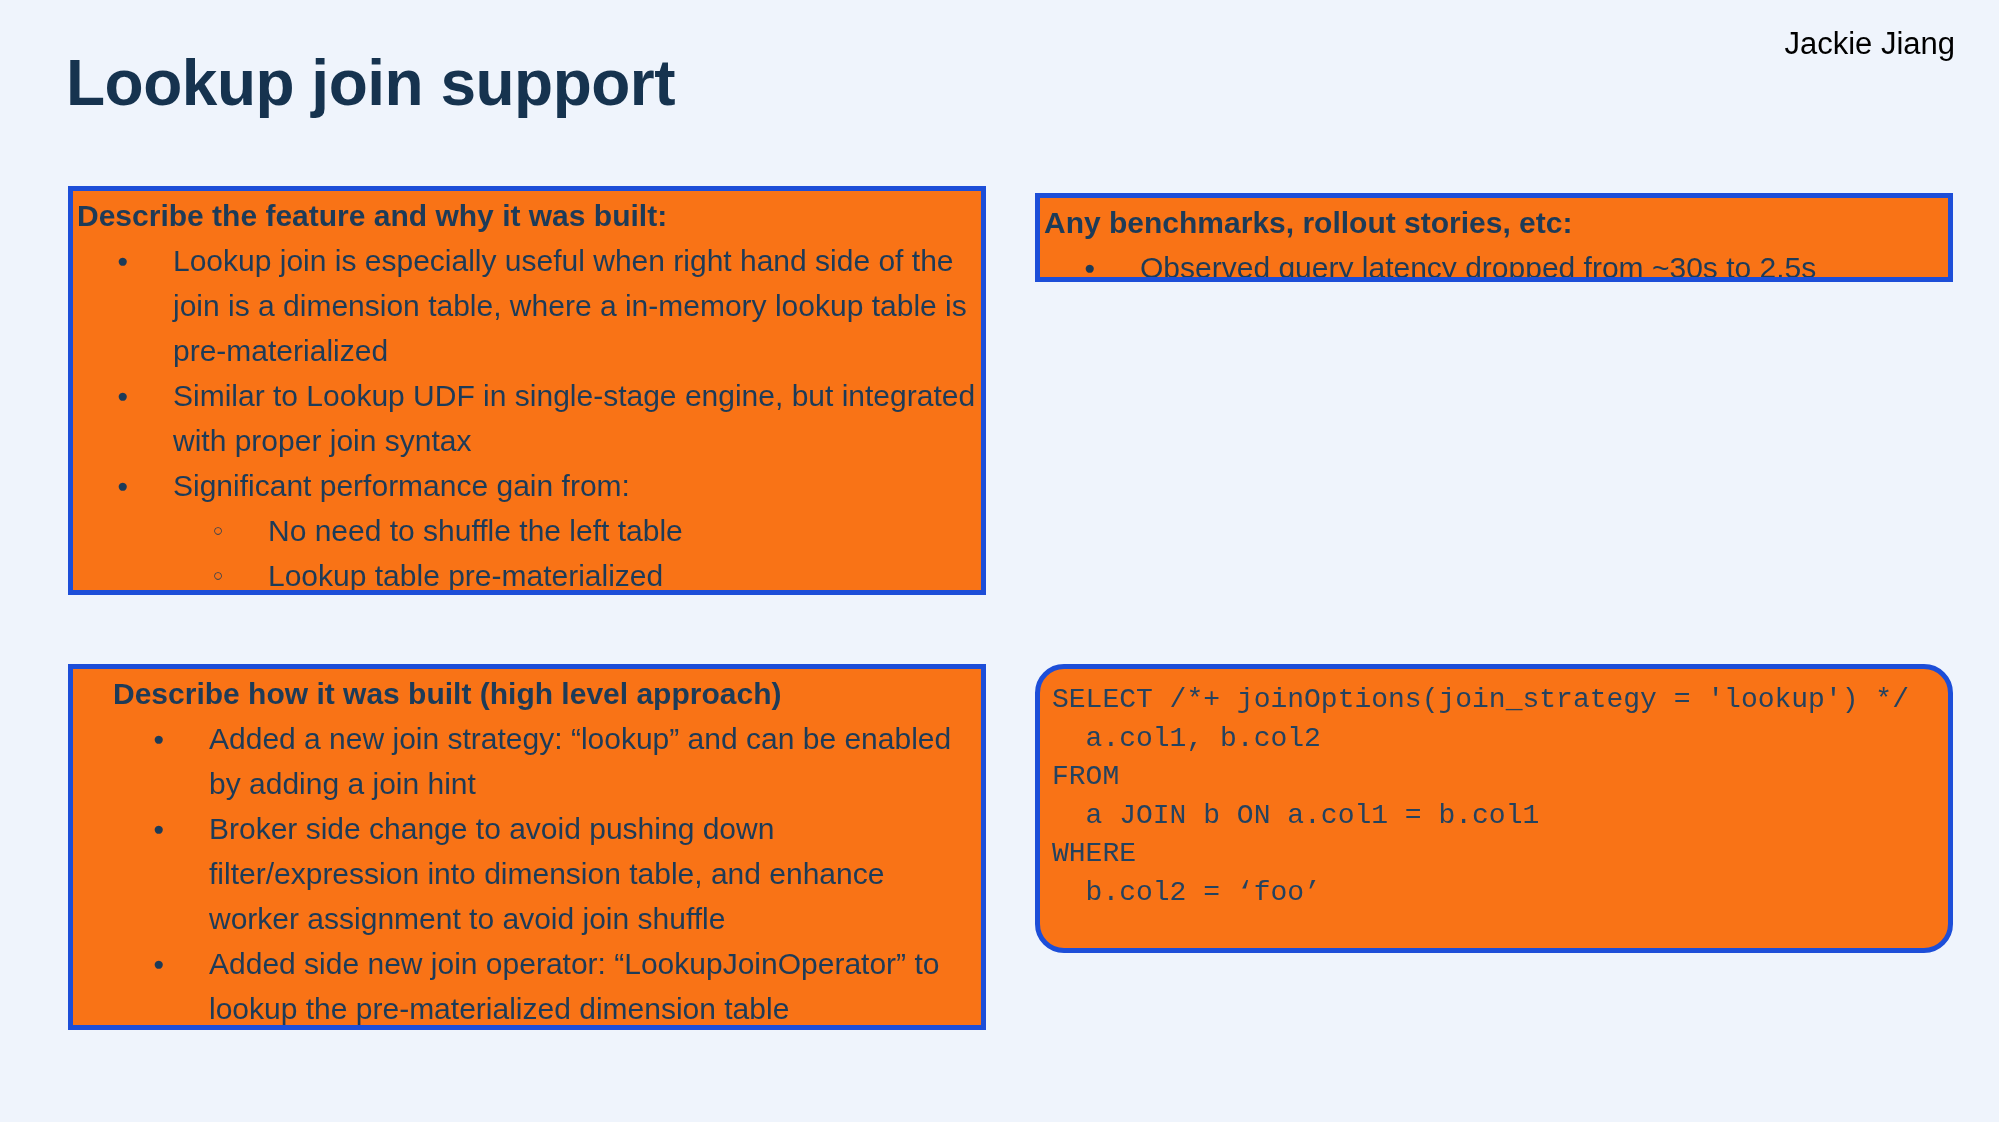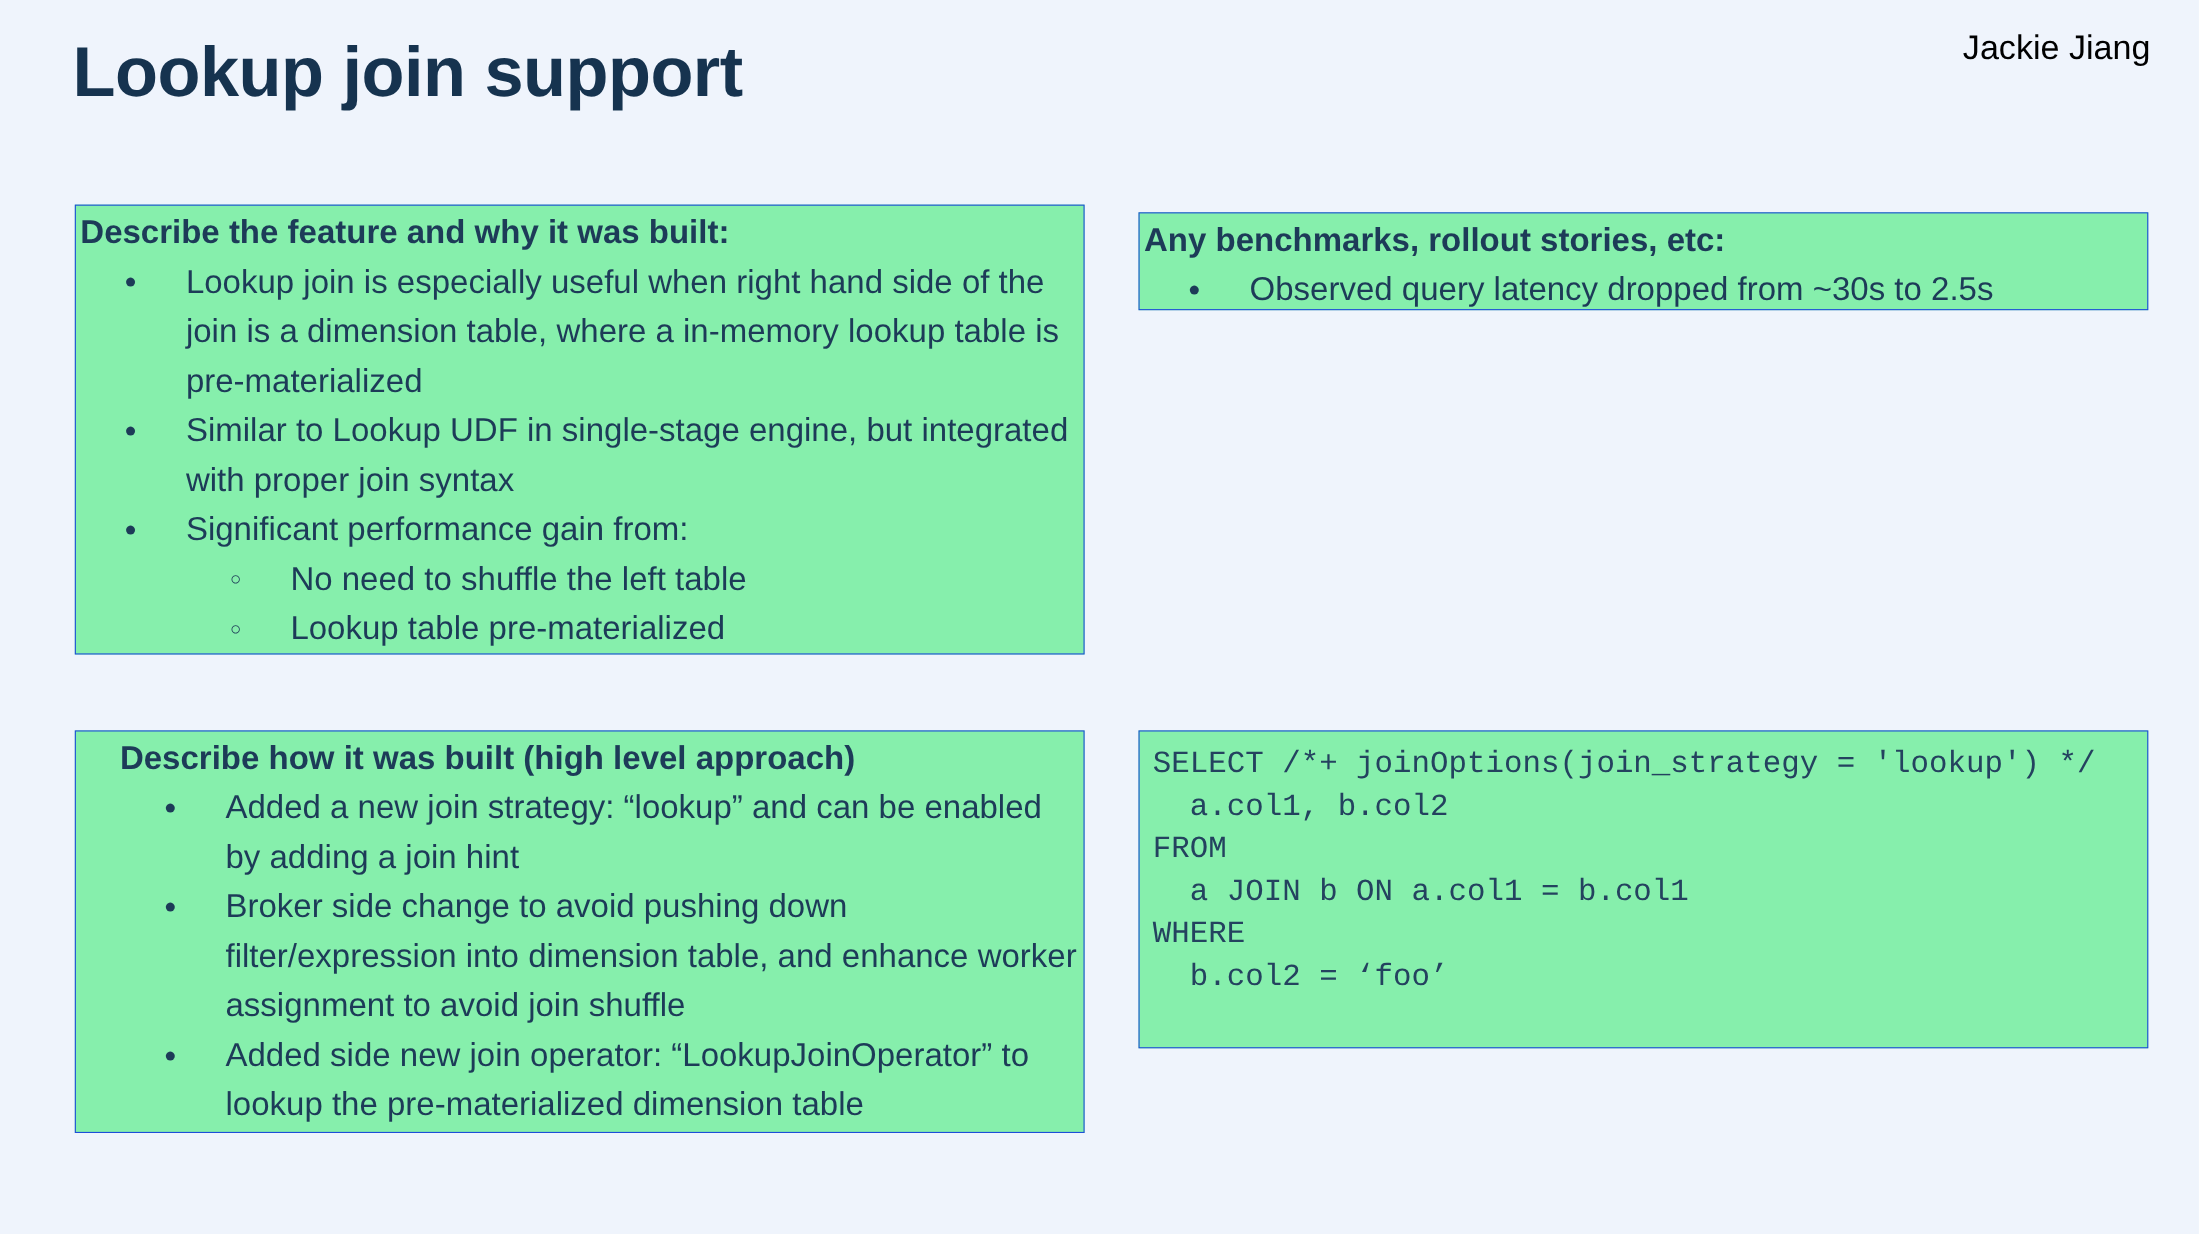--- a/index.html
+++ b/index.html
@@ -8,45 +8,45 @@
     width: 1999px;
     height: 1122px;
     background: #eff4fc;
     font-family: "Liberation Sans", sans-serif;
     color: #1d3b58;
     overflow: hidden;
   }
   .title {
     position: absolute;
     left: 66px;
-    top: 28px;
+    top: 46px;
     margin: 0;
     font-size: 64px;
     font-weight: 700;
     letter-spacing: -0.5px;
     color: #16334f;
   }
   .author {
     position: absolute;
     top: 26px;
     right: 44px;
     font-size: 31px;
     color: #000000;
   }
   .box {
     position: absolute;
-    background: #86efac;
-    border: 1px solid #1d4ed8;
+    background: #f97316;
+    border: 5px solid #1d4ed8;
     box-sizing: border-box;
     overflow: hidden;
   }
   .box-feature    { left: 68px;   top: 186px; width: 918px; height: 409px; }
   .box-benchmarks { left: 1035px; top: 193px; width: 918px; height: 89px;  }
   .box-how        { left: 68px;   top: 664px; width: 918px; height: 366px; padding-left: 36px; }
-  .box-code       { left: 1035px; top: 664px; width: 918px; height: 289px; }
+  .box-code       { left: 1035px; top: 664px; width: 918px; height: 289px; border-radius: 29px; }
   .box-header {
     font-weight: 700;
     font-size: 30px;
     line-height: 45px;
     padding: 2px 6px 0 4px;
   }
   ul.bullets {
     list-style: none;
     margin: 0;
     padding: 0;

